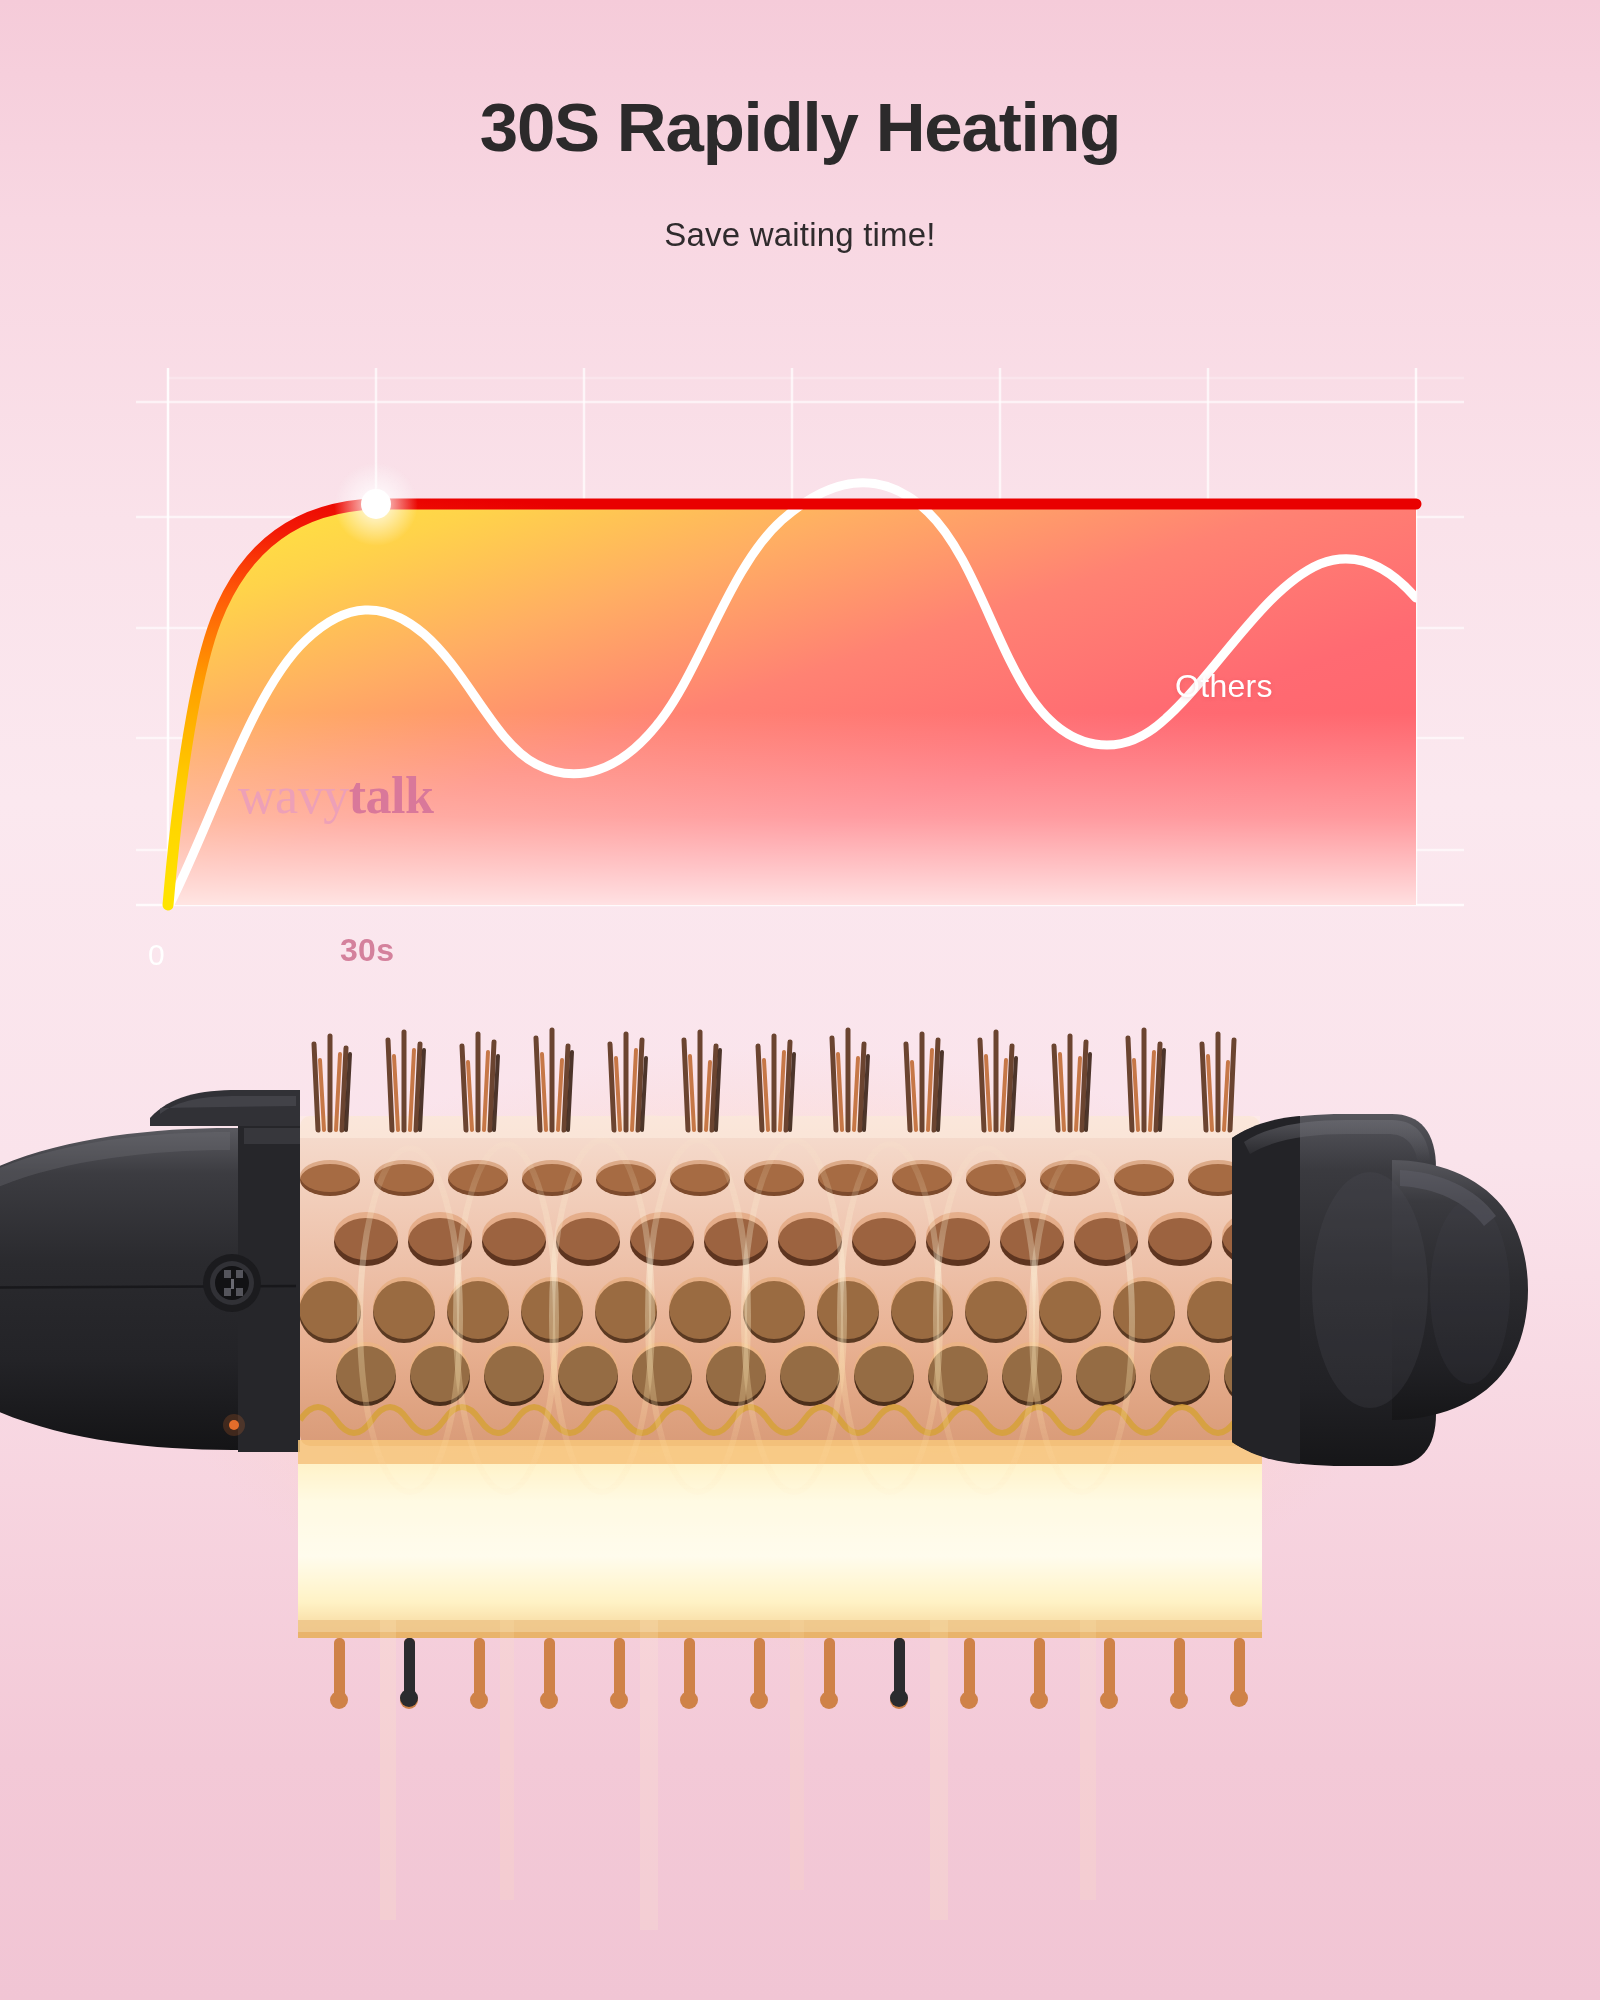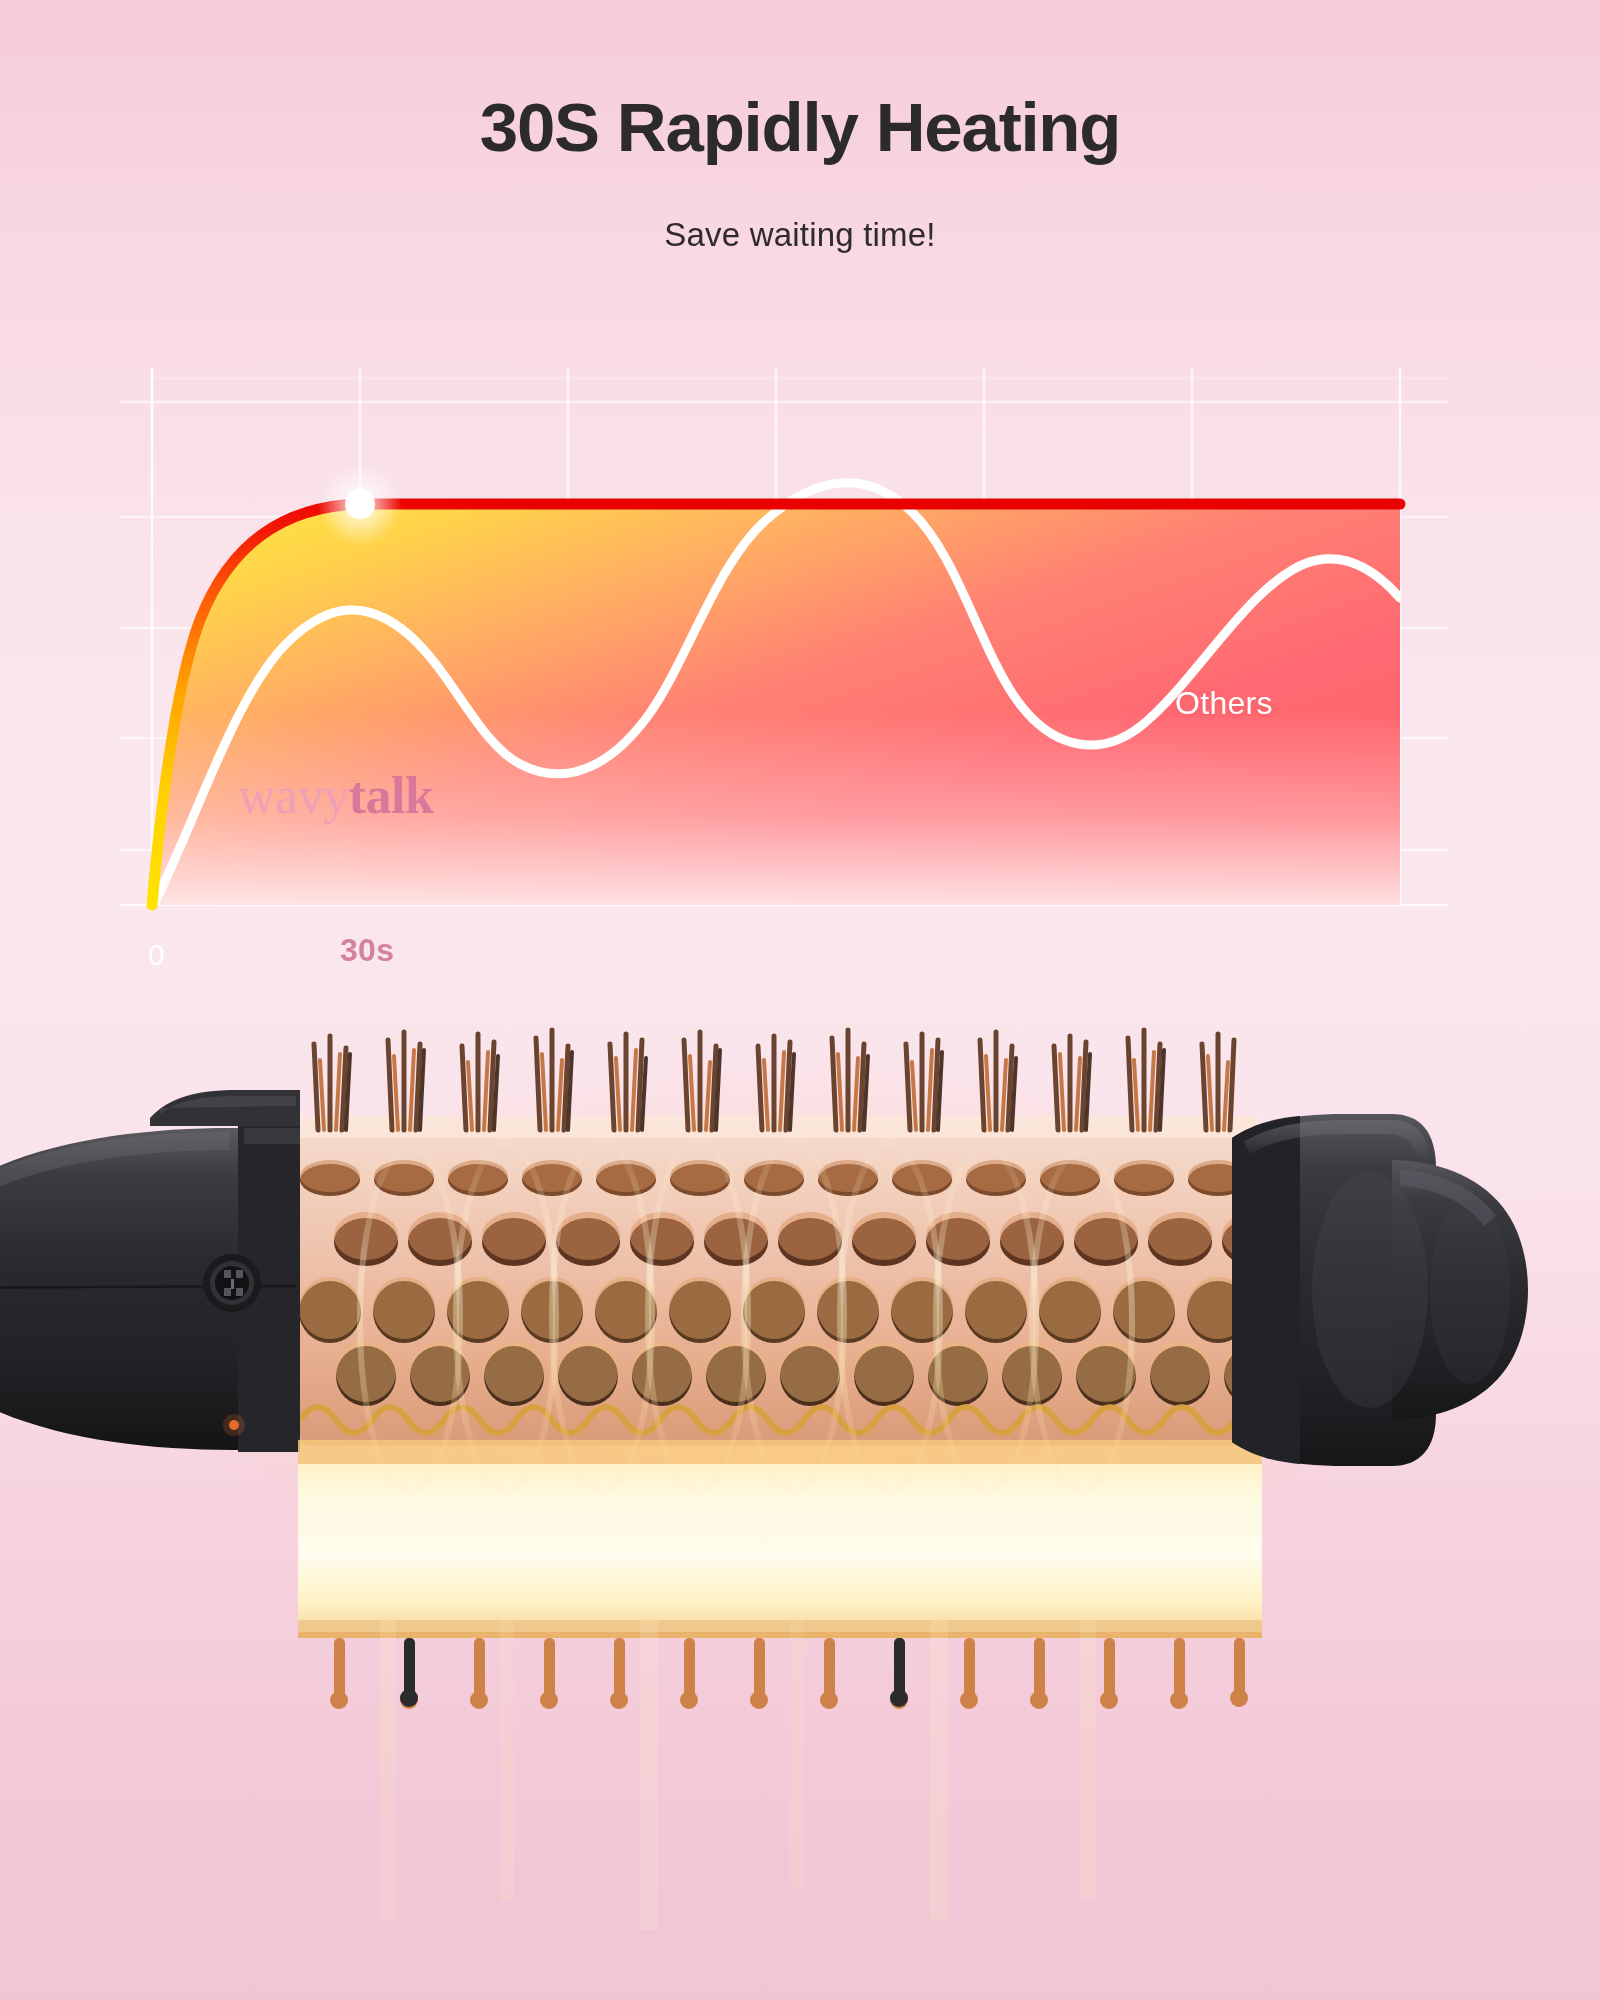--- a/index.html
+++ b/index.html
@@ -50,41 +50,42 @@
     letter-spacing: 0.2px;
   }
 
   
   .chart-wrap {
     position: absolute;
     left: 0;
     top: 352px;
     width: 1284px;
     height: 640px;
+    padding-left: 16px;
   }
   .chart-svg { display: block; width: 1600px; height: 640px; }
 
   .brandmark {
     position: absolute;
     left: 238px;
     top: 418px;
     font-family: "Liberation Serif", serif;
     font-size: 52px;
     line-height: 1;
     letter-spacing: -0.5px;
     white-space: nowrap;
     user-select: none;
   }
   .brandmark .b1 { color: #eda0b7; font-weight: 400; }
   .brandmark .b2 { color: #d9789a; font-weight: 700; }
 
   .others-label {
     position: absolute;
     left: 1175px;
-    top: 685px;
+    top: 668px;
     font-size: 32px;
     color: #ffffff;
     letter-spacing: 0.3px;
     text-shadow: 0 1px 4px rgba(200,60,70,.25);
   }
 
   .axis-zero {
     position: absolute;
     left: 148px;
     top: 938px;

